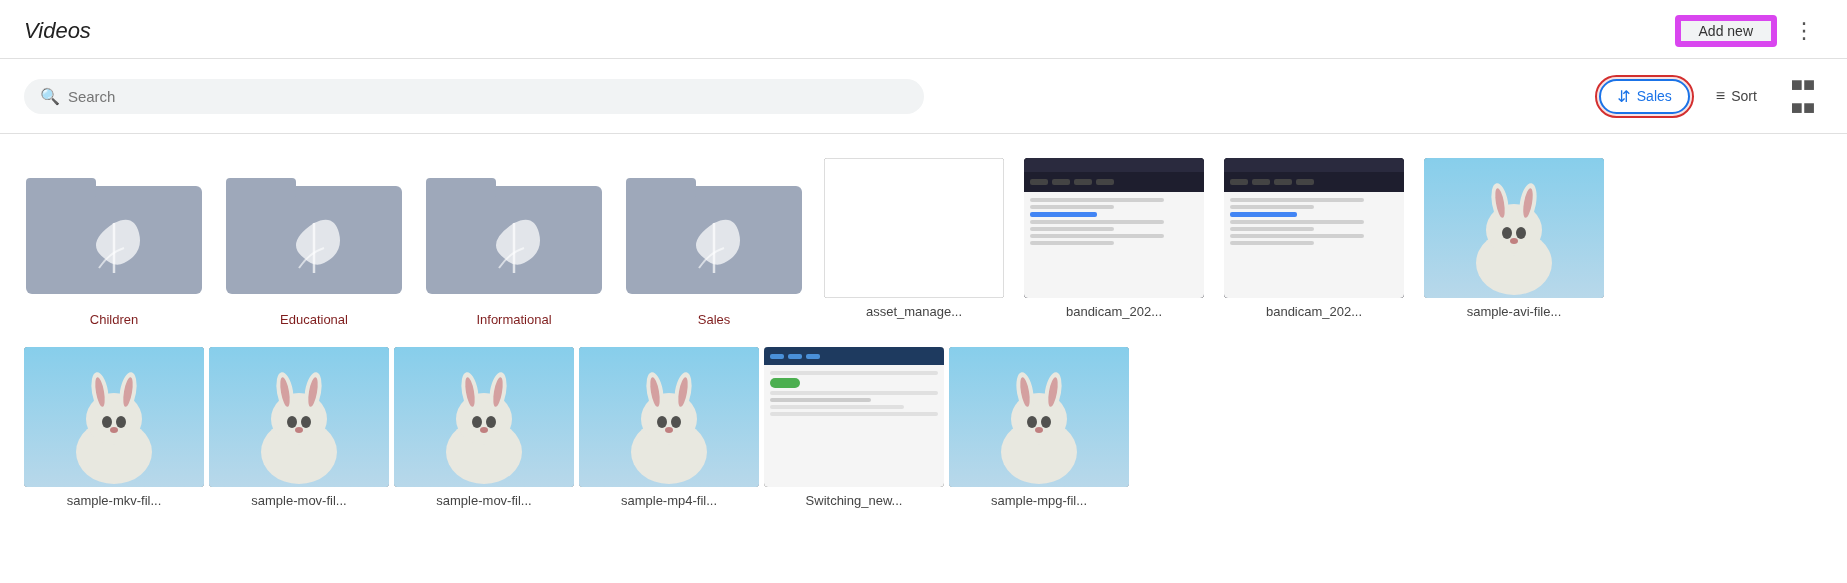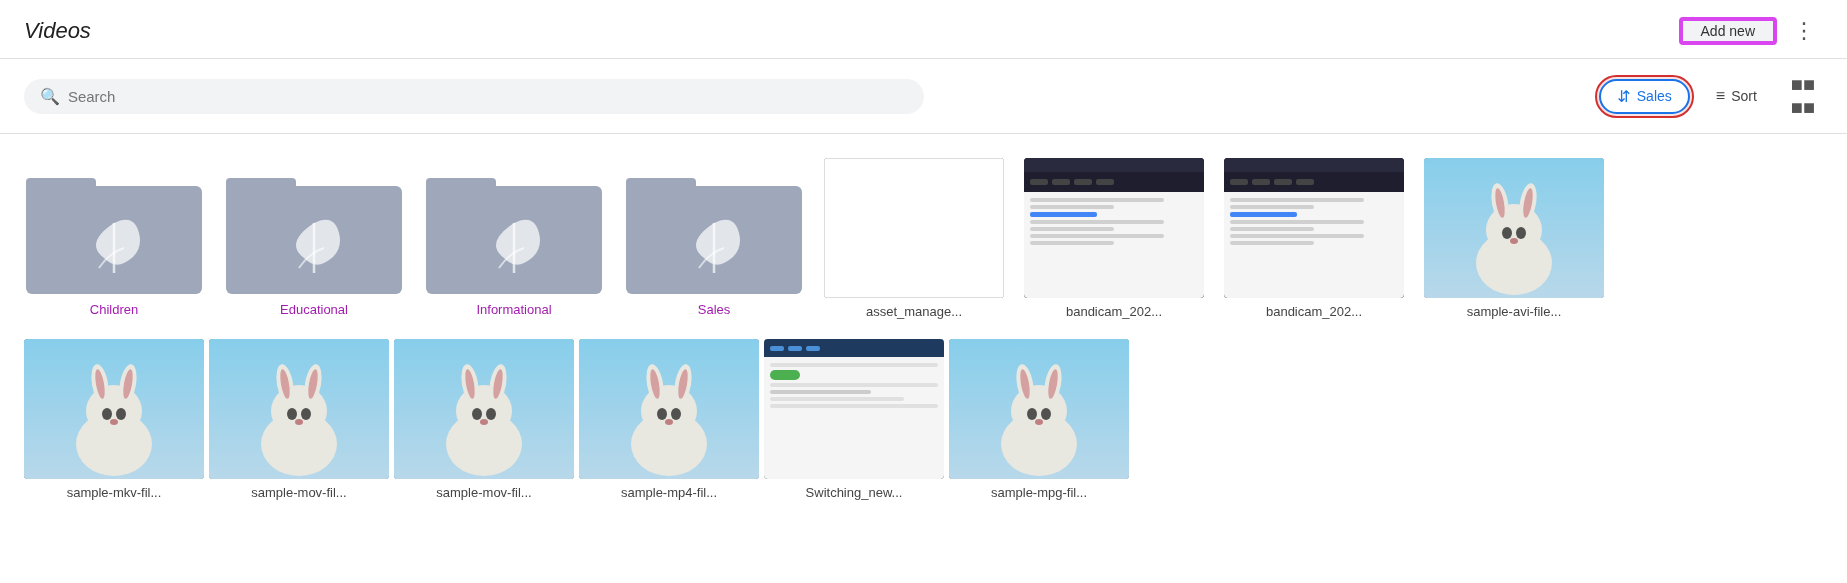--- a/index.html
+++ b/index.html
@@ -26,21 +26,21 @@
       color: #222;
       font-style: italic;
     }
     .header-actions {
       display: flex;
       align-items: center;
       gap: 8px;
     }
     .btn-add-new {
       background: #f1f3f4;
-      border: 4px solid #d946ef;
+      border: 6px solid #d946ef;
       border-radius: 4px;
       padding: 2px 18px;
       font-size: 14px;
       font-weight: 500;
       cursor: pointer;
       color: #333;
     }
     .btn-more {
       background: none;
       border: none;
@@ -154,22 +154,22 @@
       width: 180px;
       height: 140px;
       position: relative;
     }
     .folder-icon svg {
       width: 100%;
       height: 100%;
     }
     .folder-label {
       font-size: 13px;
-      color: #a21caf;
-      margin-top: 4px;
+      color: #7f1d1d;
+      margin-top: 14px;
       text-align: center;
     }
 
     
     .video-item {
       display: flex;
       flex-direction: column;
       align-items: center;
       width: 180px;
       cursor: pointer;

